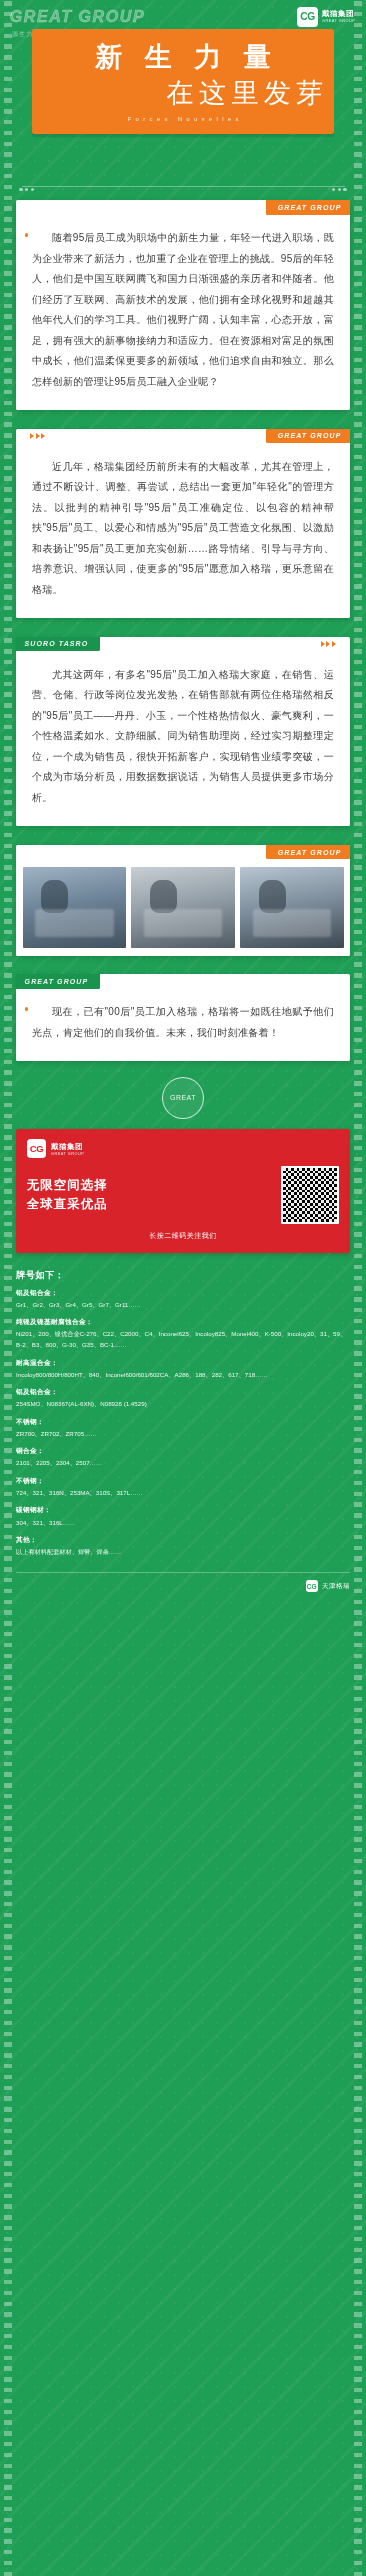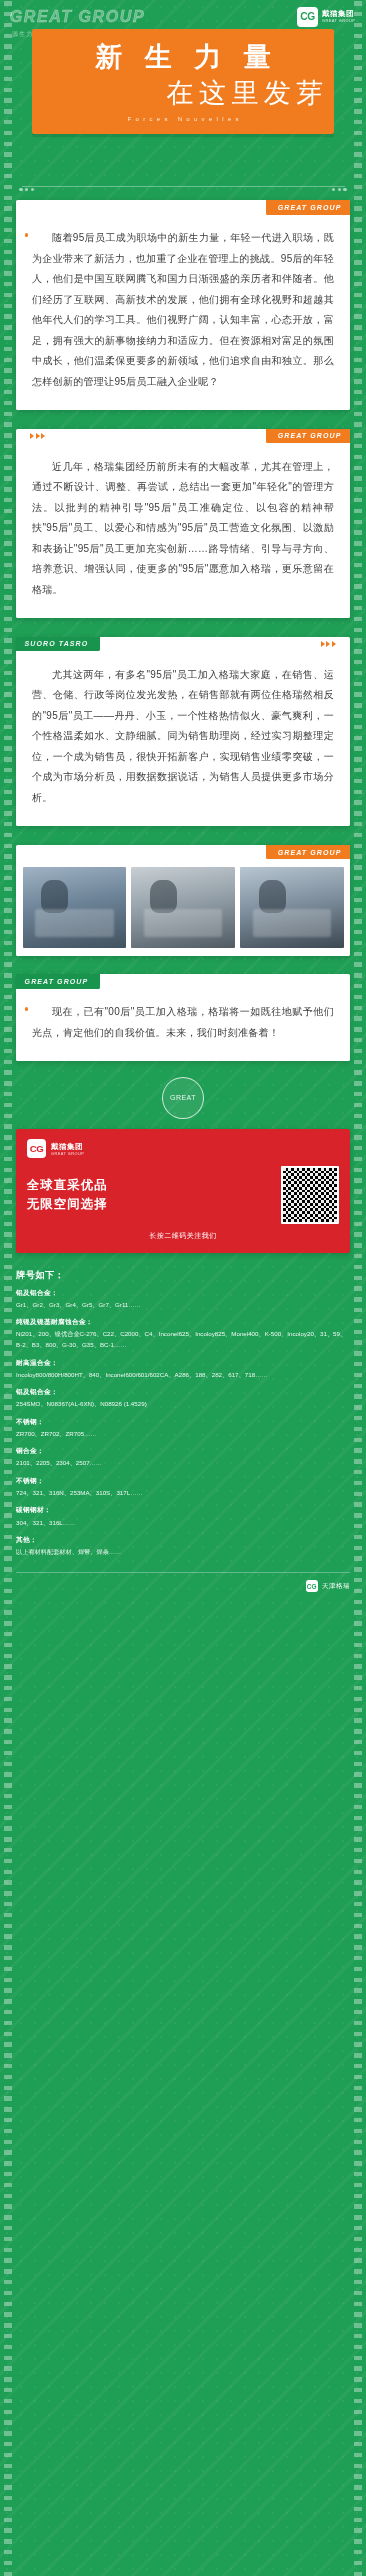--- a/index.html
+++ b/index.html
@@ -460,22 +460,22 @@
   <div class="qr-panel">
     <div class="qr-brand">
       <div class="qr-mark">CG</div>
       <div>
         <div class="qr-brand-cn">戴猫集团</div>
         <div class="qr-brand-en">GREAT GROUP</div>
       </div>
     </div>
     <div class="qr-body">
       <div class="qr-slogan">
+        <div>无限空间选择</div>
         <div>全球直采优品</div>
-        <div>无限空间选择</div>
       </div>
       <div class="qr-code"></div>
     </div>
     <div class="qr-foot">长按二维码关注我们</div>
   </div>
 
   <div class="specs">
     <div class="specs-title">牌号如下：</div>
 
     <div class="spec-block">

